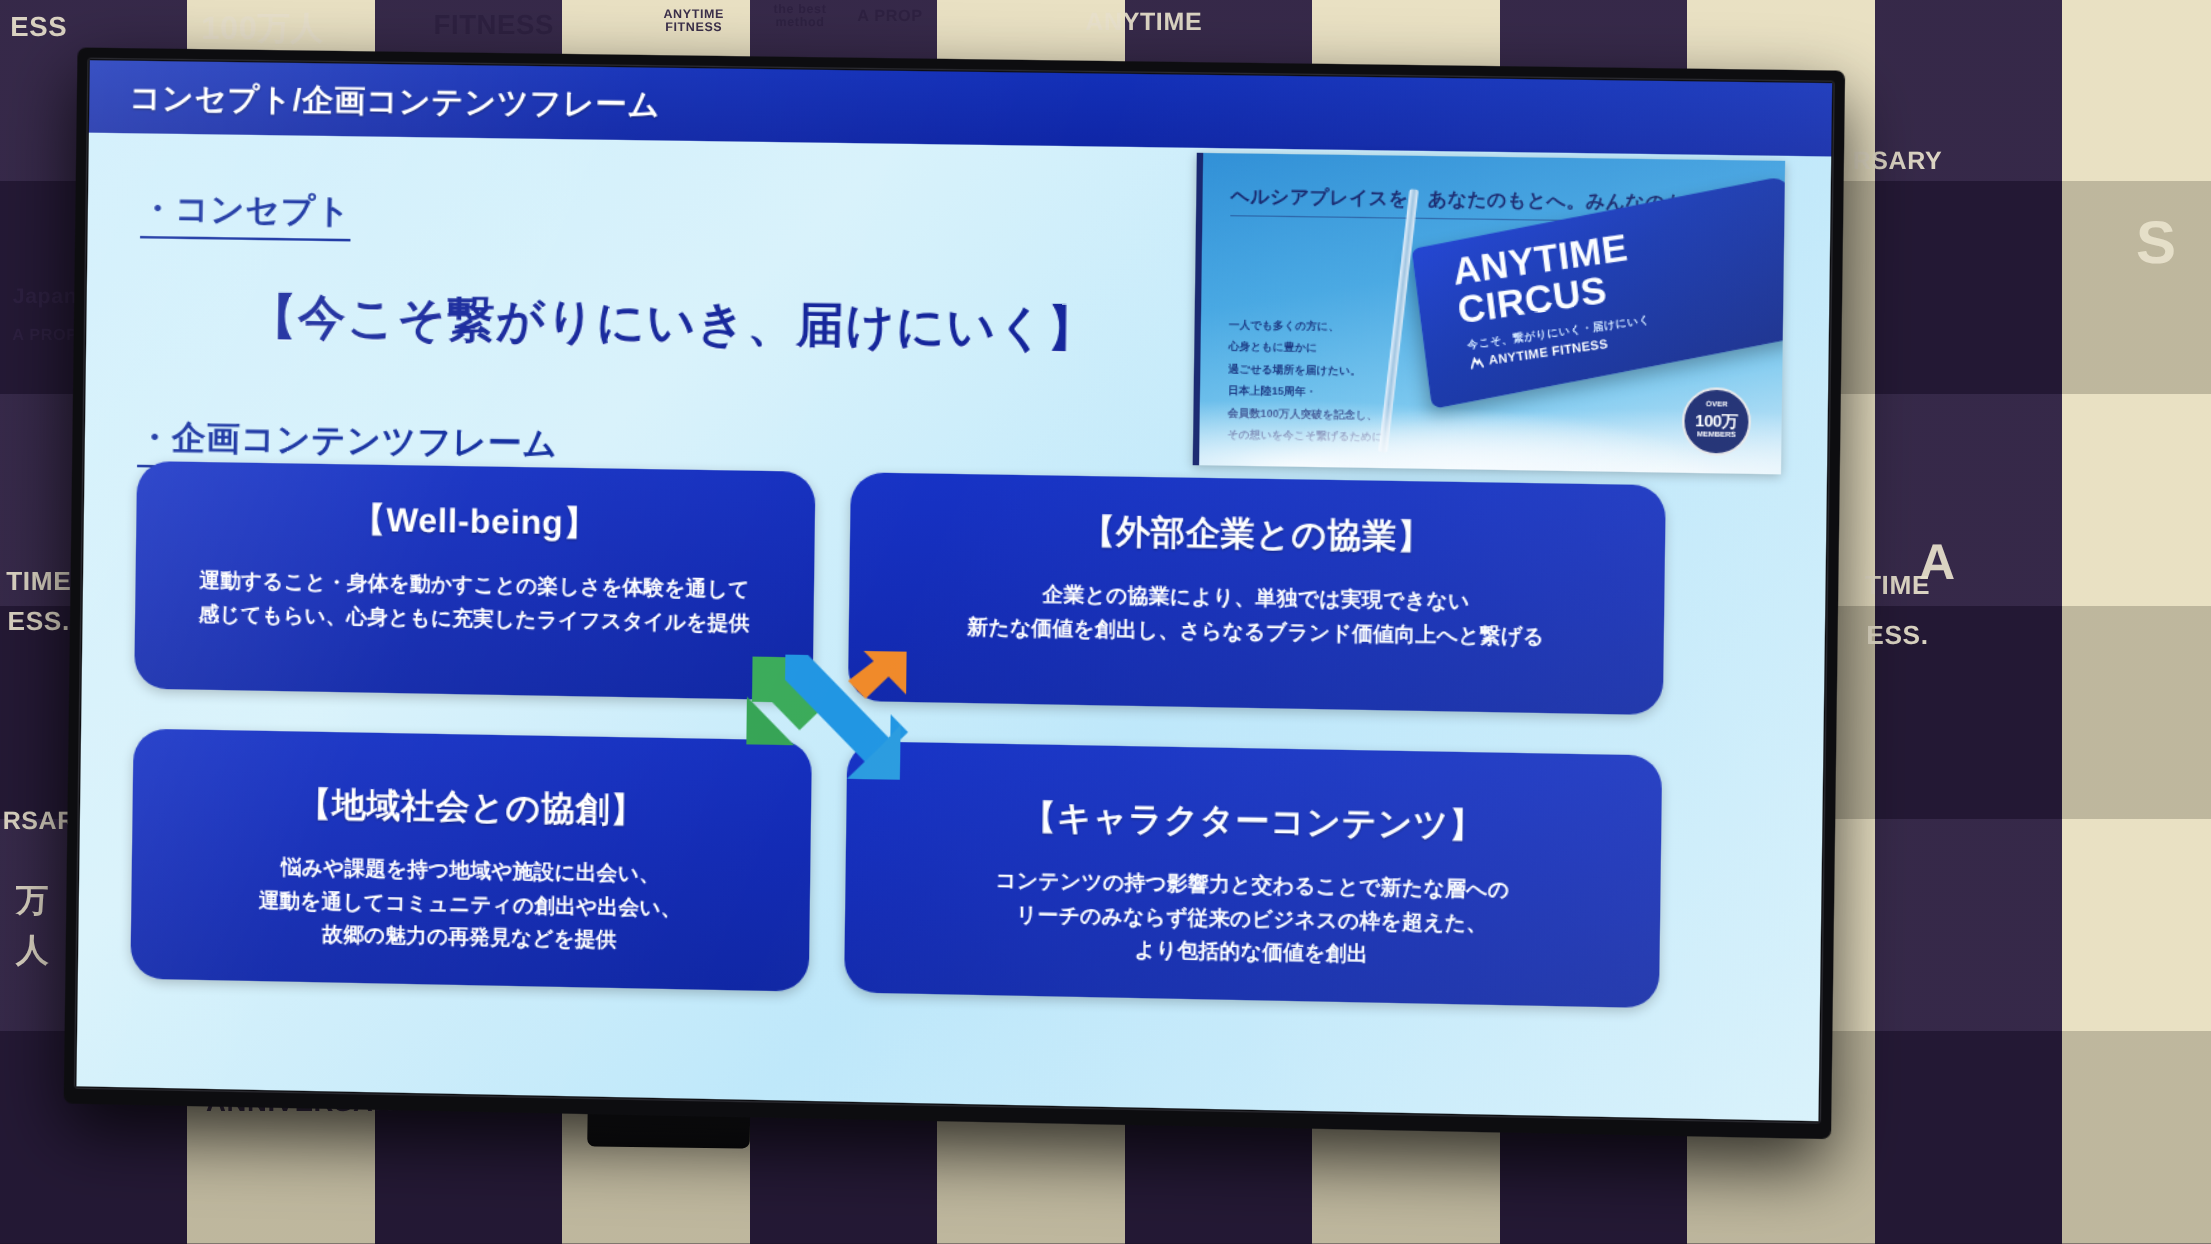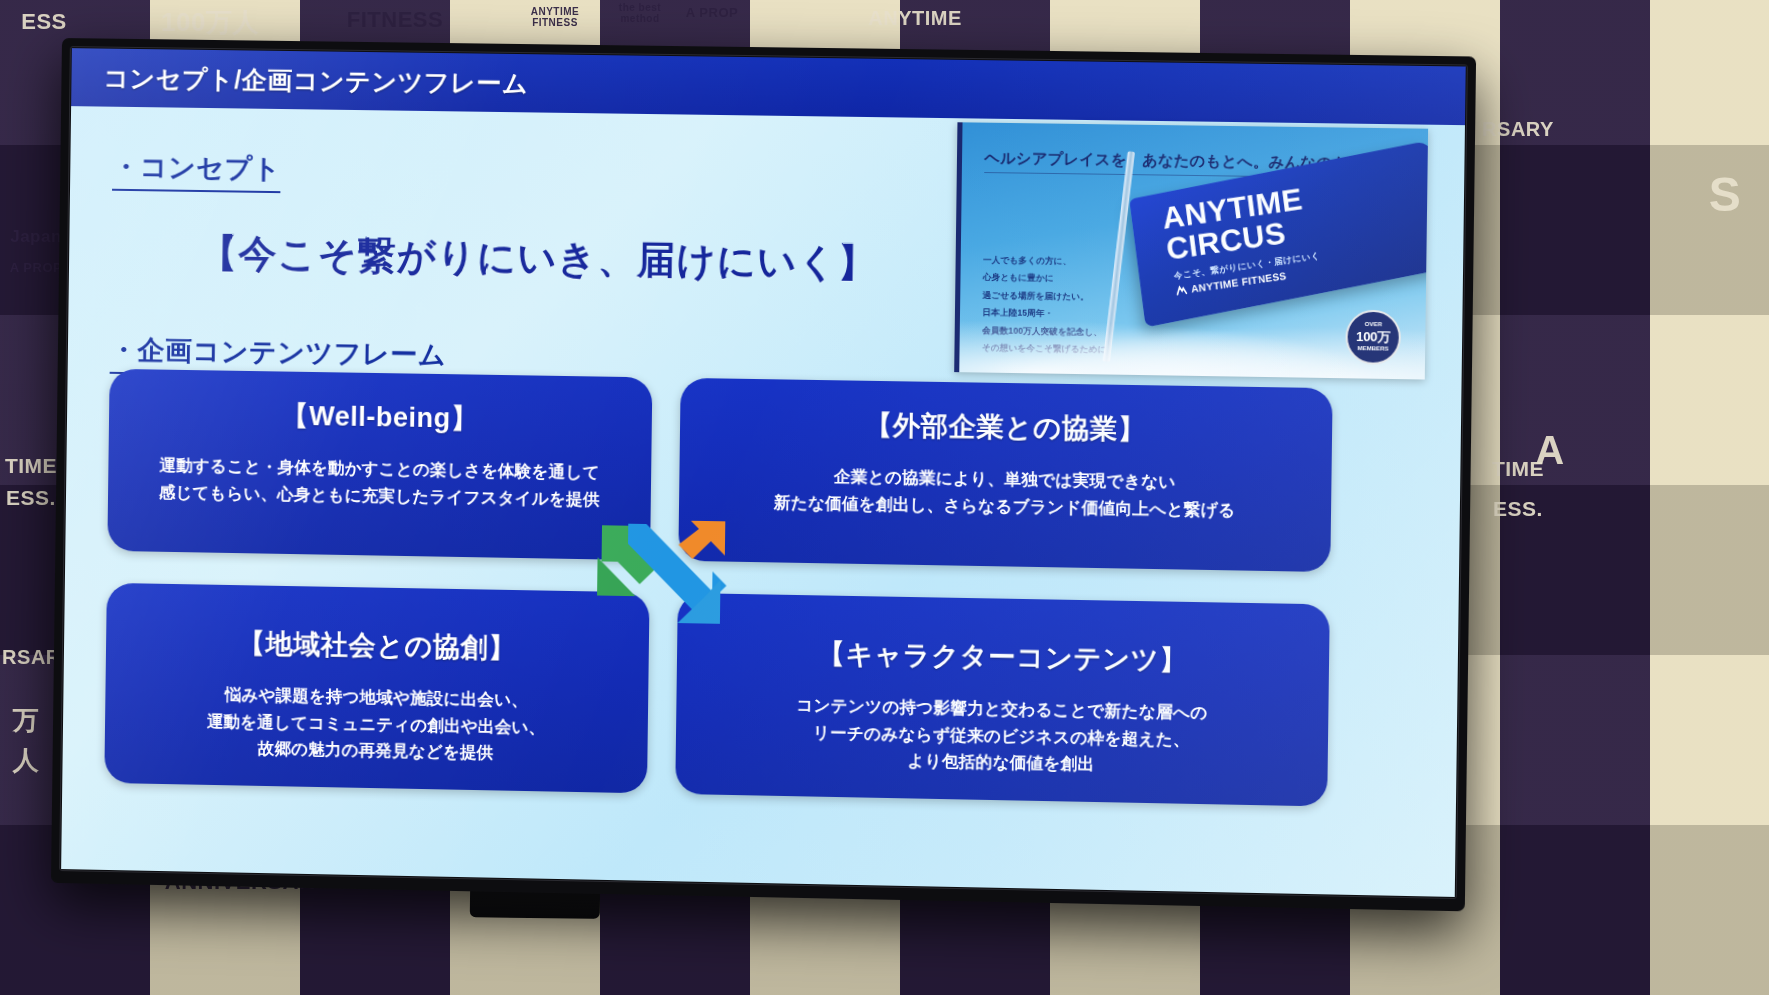--- a/index.html
+++ b/index.html
@@ -240,21 +240,21 @@
 
   <div class="backdrop"></div>
   <div class="backdrop-rows"></div>
   <div id="backdrop-tiles">
       <div class="bd-tile bd-dark" style="left: 120px; top: 0px; width: 180px; height: 44px; font-size: 26px;">100万人</div>
       <div class="bd-tile bd-light" style="left: 300px; top: 0px; width: 190px; height: 40px; font-size: 22px;">FITNESS</div>
       <div class="bd-tile bd-light" style="left: 510px; top: 0px; width: 90px; height: 34px; font-size: 10px;">ANYTIME FITNESS</div>
       <div class="bd-tile bd-light" style="left: 600px; top: 0px; width: 80px; height: 26px; font-size: 10px;">the best method</div>
       <div class="bd-tile bd-light" style="left: 672px; top: 0px; width: 80px; height: 26px; font-size: 13px;">A PROP</div>
       <div class="bd-tile bd-dark" style="left: 830px; top: 0px; width: 170px; height: 36px; font-size: 20px;">ANYTIME</div>
-      <div class="bd-tile bd-dark" style="left: 0px; top: 0px; width: 62px; height: 44px; font-size: 22px; margin-left: 13px;">ESS</div>
+      <div class="bd-tile bd-dark" style="left: 0px; top: 0px; width: 62px; height: 44px; font-size: 22px;">ESS</div>
       <div class="bd-tile bd-light" style="left: 0px; top: 222px; width: 72px; height: 30px; font-size: 17px; text-align: center;">Japan</div>
       <div class="bd-tile bd-light" style="left: 0px; top: 255px; width: 72px; height: 26px; font-size: 13px;">A PROP</div>
       <div class="bd-tile bd-dark" style="left: 0px; top: 450px; width: 62px; height: 32px; font-size: 21px;">TIME</div>
       <div class="bd-tile bd-dark" style="left: 0px; top: 482px; width: 62px; height: 32px; font-size: 21px;">ESS.</div>
       <div class="bd-tile bd-dark" style="left: 0px; top: 640px; width: 76px; height: 34px; font-size: 20px;">RSARY</div>
       <div class="bd-tile bd-dark" style="left: 0px; top: 700px; width: 52px; height: 40px; font-size: 26px;">万</div>
       <div class="bd-tile bd-dark" style="left: 0px; top: 740px; width: 52px; height: 40px; font-size: 26px;">人</div>
       <div class="bd-tile bd-light" style="left: 120px; top: 860px; width: 240px; height: 44px; font-size: 22px;">ANNIVERSAR</div>
       <div class="bd-tile bd-dark" style="left: 1470px; top: 110px; width: 96px; height: 38px; font-size: 20px;">RSARY</div>
       <div class="bd-tile bd-dark" style="left: 1690px; top: 160px; width: 70px; height: 70px; font-size: 48px;">S</div>

